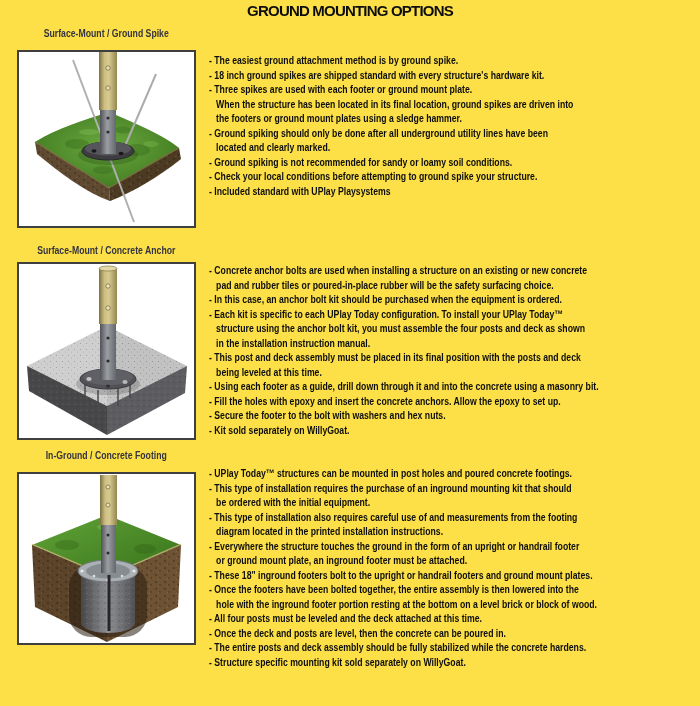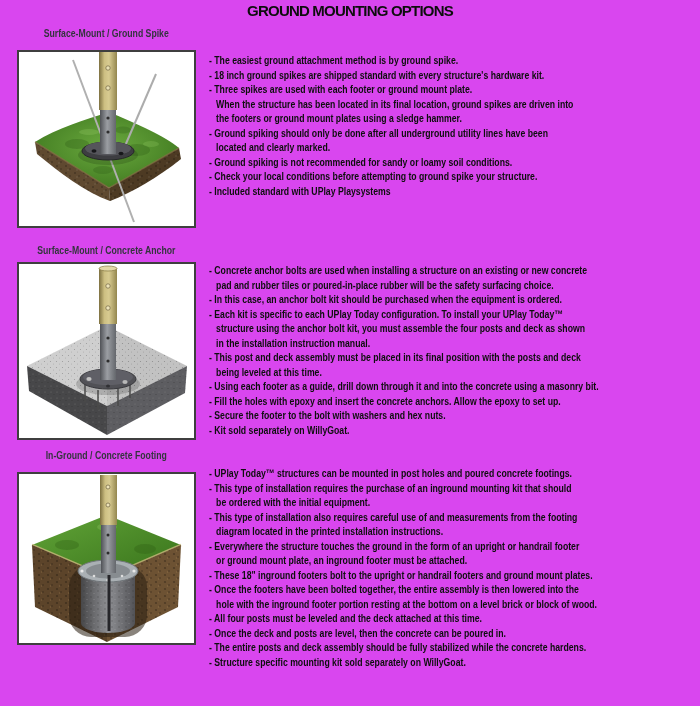--- a/index.html
+++ b/index.html
@@ -1,16 +1,16 @@
 <!DOCTYPE html>
 <html><head>
 <meta charset="utf-8">
 <style>
   html,body{margin:0;padding:0;background:#ffffff;}
-  #page{position:relative;width:700px;height:706px;background:#d946ef;overflow:hidden;
+  #page{position:relative;width:700px;height:706px;background:#fde047;overflow:hidden;
         font-family:"Liberation Sans","DejaVu Sans",sans-serif;}
   .title{position:absolute;top:2px;left:0;width:700px;text-align:center;
          font-size:15px;font-weight:bold;letter-spacing:-0.8px;color:#0d0d0d;}
   .sec-heading{position:absolute;left:17px;width:226px;transform:scaleX(0.79);
                transform-origin:0 0;text-align:center;font-size:11px;font-weight:bold;
                letter-spacing:0;color:#34343e;}
   .h1{top:27px}.h2{top:244px}.h3{top:449px}
   .figure-box{position:absolute;left:17px;width:175px;background:#ffffff;
               border:2px solid #3f3f3f;}
   .f1{top:50px;height:174px}.f2{top:262px;height:174px}.f3{top:472px;height:169px}

